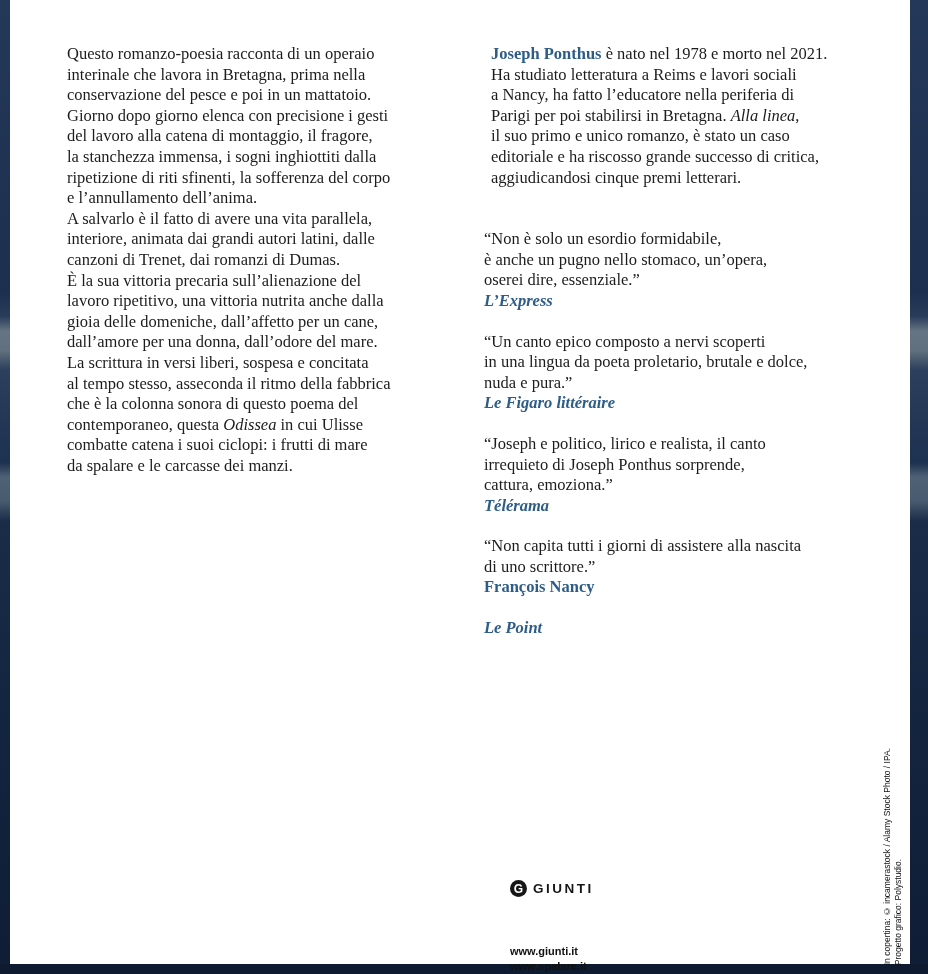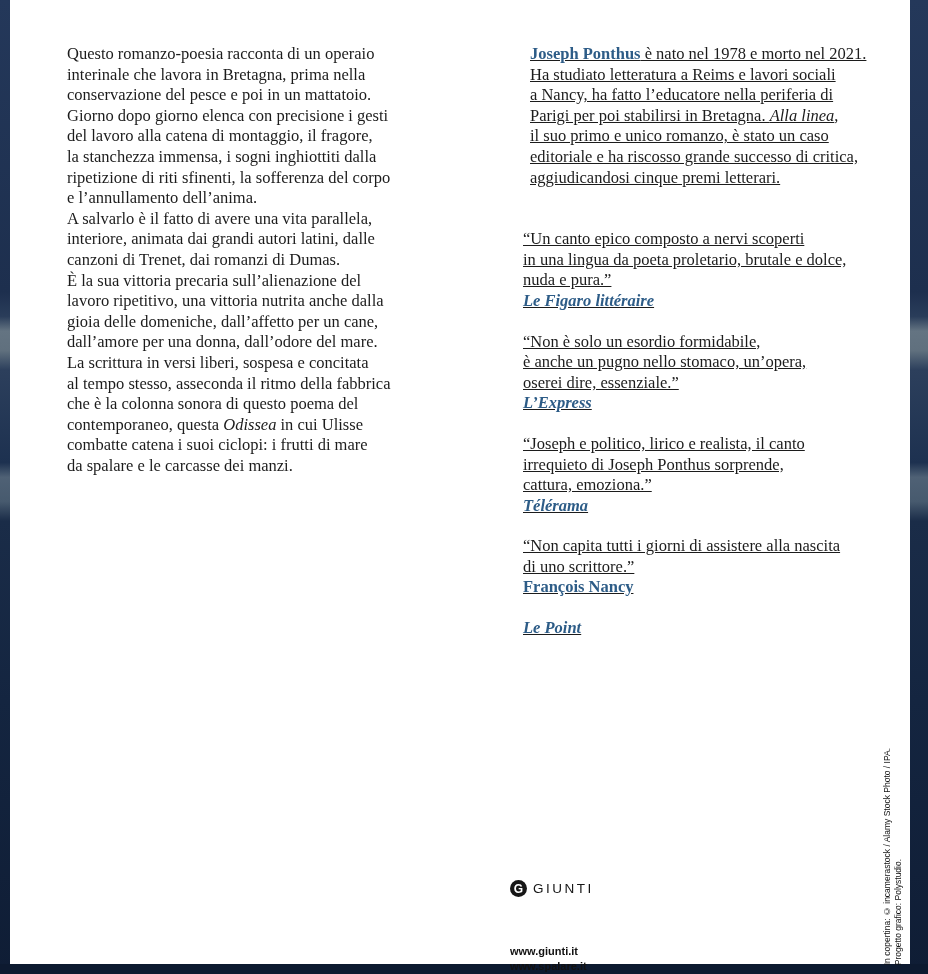--- a/index.html
+++ b/index.html
@@ -26,40 +26,40 @@
       #1a2c48 53.5%,
       #142540 72%,
       #0f1d35 100%);
   }
   .edge-left{left:0;width:10px;}
   .edge-right{right:0;width:18px;}
   .edge-bottom{position:absolute;left:0;bottom:0;width:100%;height:10px;background:#0d1a30;}
 
   .col{position:absolute;top:44px;font-size:16.5px;line-height:20.6px;}
   .col-left{left:60px;width:368px;}
-  .col-right{left:523px;width:378px;text-decoration:underline;}
+  .col-right{left:484px;width:378px;}
   .prose{white-space:pre-line;margin-left:7px;}
 
   .italic{font-style:italic;}
   .bold{font-weight:700;}
   .accent{color:var(--accent,#2d5c87);}
 
   .quotes{margin-top:41px;}
   .quote{margin-bottom:20px;}
   .quote-text{white-space:pre-line;}
   .quote-source{white-space:pre-line;}
 
   .publisher{position:absolute;left:510px;top:880px;display:flex;align-items:center;gap:6px;}
   .publisher-mark{
     width:17px;height:17px;border-radius:50%;background:#161616;color:#fff;
     display:inline-flex;align-items:center;justify-content:center;
     font-family:"Liberation Sans",sans-serif;font-weight:700;font-size:12px;line-height:1;
   }
   .publisher-name{
-    font-family:"Liberation Sans",sans-serif;font-weight:400;font-size:13.5px;
+    font-family:"Liberation Sans",sans-serif;font-weight:700;font-size:13.5px;
     letter-spacing:2.5px;color:#161616;
   }
   .websites{
     position:absolute;left:510px;top:944px;
     font-family:"Liberation Sans",sans-serif;font-weight:700;font-size:11px;line-height:15px;color:#111;
   }
   .credits{
     position:absolute;right:25px;top:748px;
     writing-mode:vertical-rl;transform:rotate(180deg);
     font-family:"Liberation Sans",sans-serif;font-size:8.5px;line-height:10.5px;color:#111;
@@ -99,31 +99,31 @@
 Ha studiato letteratura a Reims e lavori sociali
 a Nancy, ha fatto l’educatore nella periferia di
 Parigi per poi stabilirsi in Bretagna. </span><span class="italic">Alla linea</span><span>,
 il suo primo e unico romanzo, è stato un caso
 editoriale e ha riscosso grande successo di critica,
 aggiudicandosi cinque premi letterari.</span></div>
 
   <div class="quotes">
 
     <div class="quote">
+      <div class="quote-text">“Non è solo un esordio formidabile,
+è anche un pugno nello stomaco, un’opera,
+oserei dire, essenziale.”</div>
+      <div class="quote-source"><span class="bold italic accent">L’Express</span></div>
+    </div>
+
+    <div class="quote">
       <div class="quote-text">“Un canto epico composto a nervi scoperti
 in una lingua da poeta proletario, brutale e dolce,
 nuda e pura.”</div>
       <div class="quote-source"><span class="bold italic accent">Le Figaro littéraire</span></div>
-    </div>
-
-    <div class="quote">
-      <div class="quote-text">“Non è solo un esordio formidabile,
-è anche un pugno nello stomaco, un’opera,
-oserei dire, essenziale.”</div>
-      <div class="quote-source"><span class="bold italic accent">L’Express</span></div>
     </div>
 
     <div class="quote">
       <div class="quote-text">“Joseph e politico, lirico e realista, il canto
 irrequieto di Joseph Ponthus sorprende,
 cattura, emoziona.”</div>
       <div class="quote-source"><span class="bold italic accent">Télérama</span></div>
     </div>
 
     <div class="quote">

